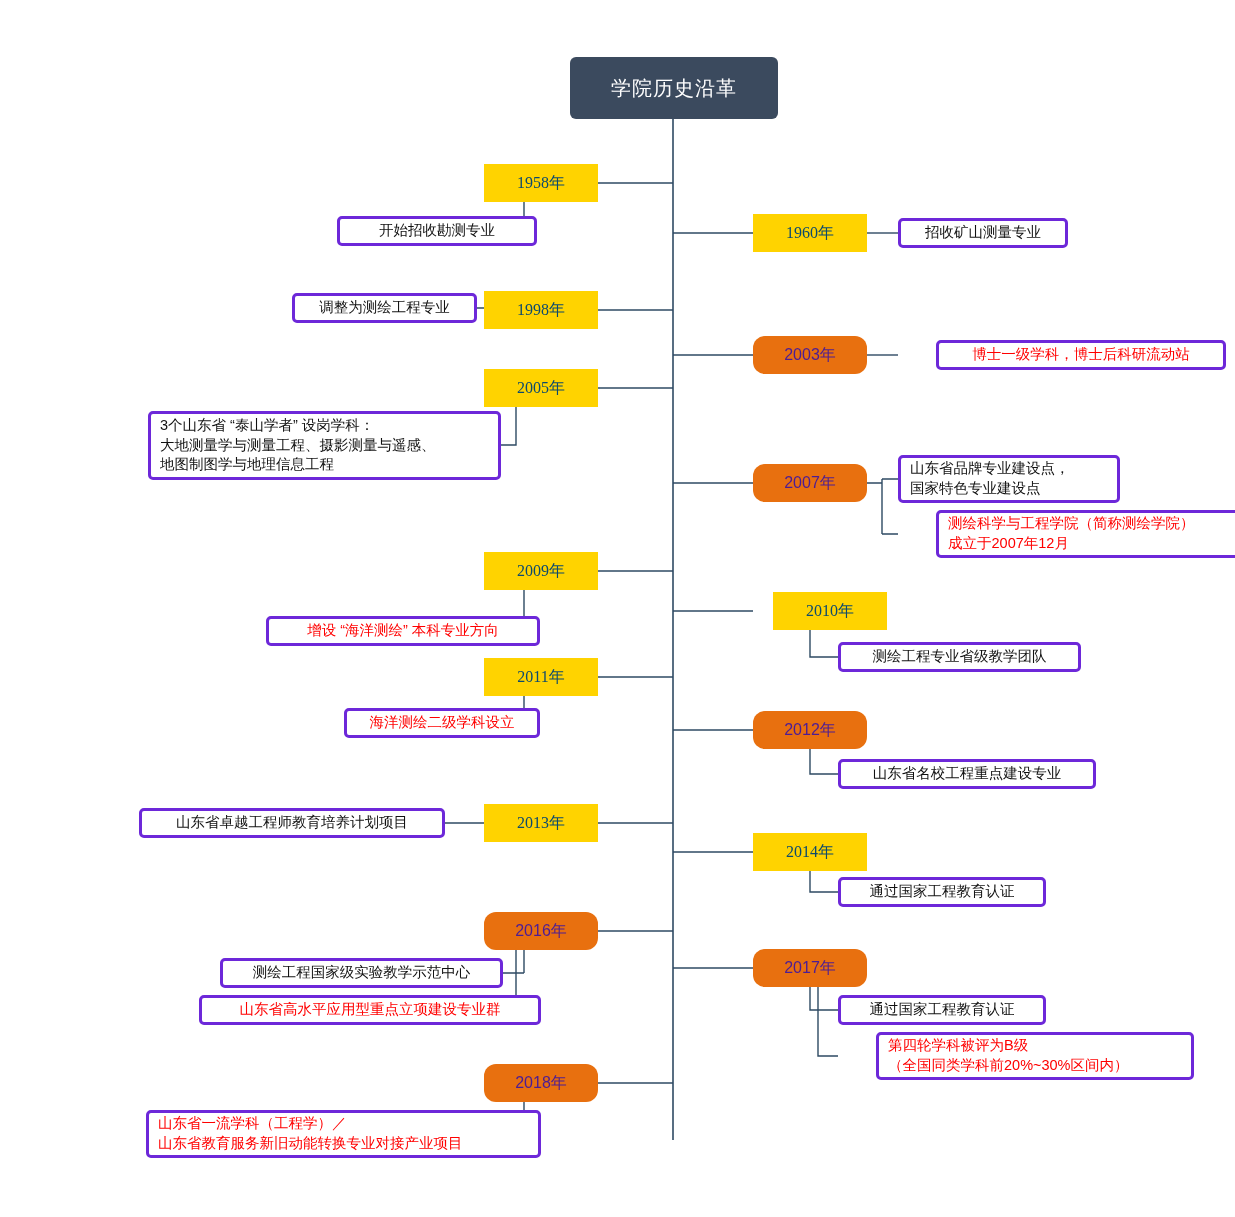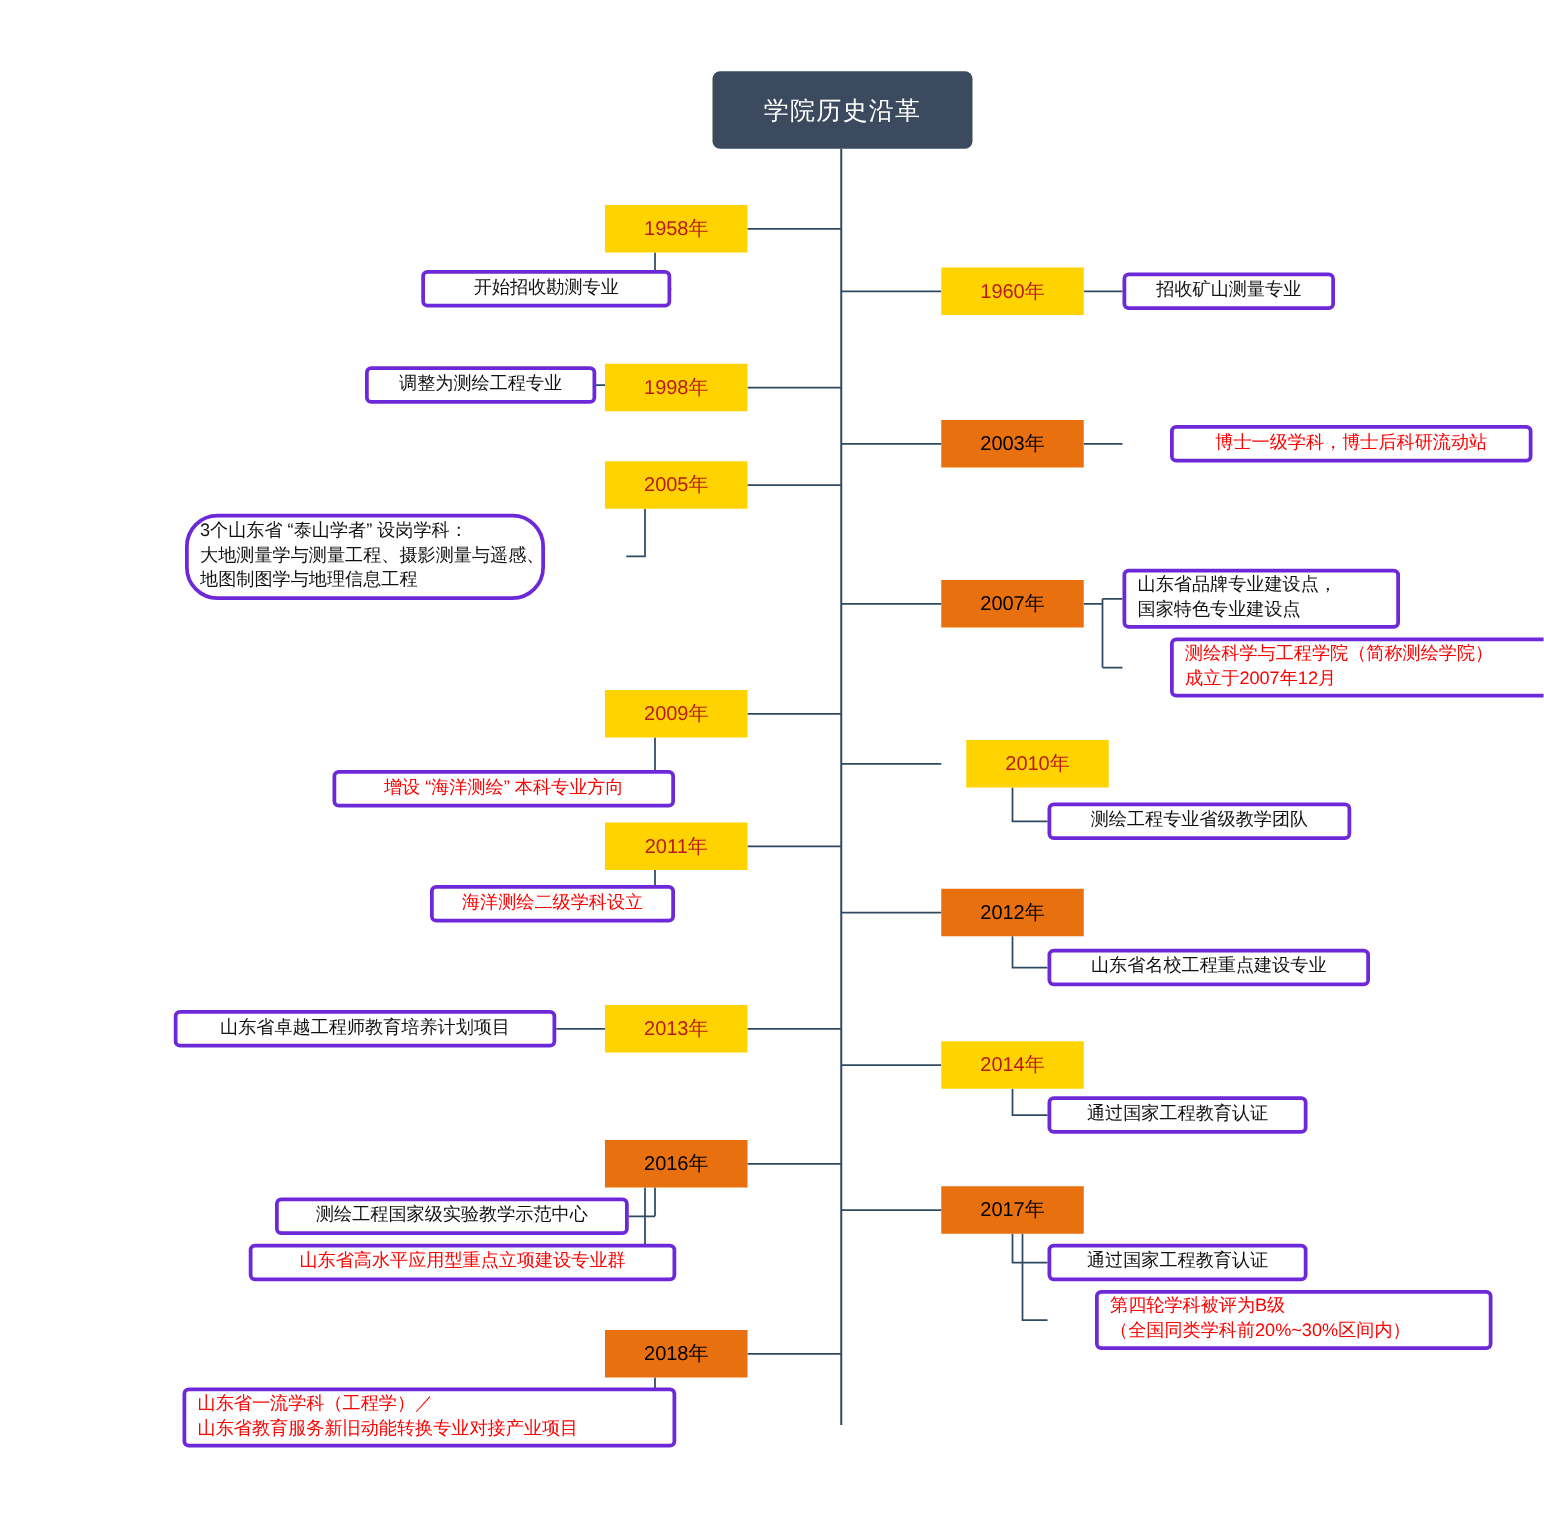--- a/index.html
+++ b/index.html
@@ -35,27 +35,29 @@
   }
   .title-box {
     background: #3b4a5e;
     color: #ffffff;
     border-radius: 6px;
     font-size: 20px;
     letter-spacing: 1px;
   }
   .year-yellow {
     background: #ffd300;
-    color: #b91c1c;
+    color: #0c4a6e;
     font-size: 16px;
+    font-family: Liberation Serif, serif;
   }
   .year-orange {
     background: #e8700f;
-    color: #000000;
+    color: #4c1d95;
     font-size: 16px;
+    border-radius: 12px;
   }
   .label {
     background: #ffffff;
     border: 3px solid #6d28d9;
     border-radius: 5px;
     font-size: 14.5px;
     color: #111111;
     line-height: 1.35;
     padding: 5px 9px;
     justify-content: flex-start;
@@ -132,21 +134,21 @@
   <div id="nodes-layer">
       <div class="node year-yellow" style="left: 484px; top: 164px; width: 114px; height: 38px;">1958年</div>
       <div class="node label center" style="left: 337px; top: 216px; width: 200px; height: 30px;">开始招收勘测专业</div>
       <div class="node year-yellow" style="left: 753px; top: 214px; width: 114px; height: 38px;">1960年</div>
       <div class="node label center" style="left: 898px; top: 218px; width: 170px; height: 30px;">招收矿山测量专业</div>
       <div class="node year-yellow" style="left: 484px; top: 291px; width: 114px; height: 38px;">1998年</div>
       <div class="node label center" style="left: 260px; top: 293px; width: 185px; height: 30px; margin-left: 32px;">调整为测绘工程专业</div>
       <div class="node year-orange" style="left: 753px; top: 336px; width: 114px; height: 38px;">2003年</div>
       <div class="node label red center" style="left: 898px; top: 340px; width: 290px; height: 30px;">博士一级学科，博士后科研流动站</div>
       <div class="node year-yellow" style="left: 484px; top: 369px; width: 114px; height: 38px;">2005年</div>
-      <div class="node label" style="left: 148px; top: 411px; width: 288px; height: 69px; border-radius: 26px;">3个山东省 “泰山学者” 设岗学科：
+      <div class="node label" style="left: 148px; top: 411px; width: 353px; height: 69px;">3个山东省 “泰山学者” 设岗学科：
 大地测量学与测量工程、摄影测量与遥感、
 地图制图学与地理信息工程</div>
       <div class="node year-orange" style="left: 753px; top: 464px; width: 114px; height: 38px;">2007年</div>
       <div class="node label" style="left: 898px; top: 455px; width: 222px; height: 48px;">山东省品牌专业建设点，
 国家特色专业建设点</div>
       <div class="node label red" style="left: 898px; top: 510px; width: 325px; height: 48px;">测绘科学与工程学院（简称测绘学院）
 成立于2007年12月</div>
       <div class="node year-yellow" style="left: 484px; top: 552px; width: 114px; height: 38px;">2009年</div>
       <div class="node label red center" style="left: 228px; top: 616px; width: 274px; height: 30px;">增设 “海洋测绘” 本科专业方向</div>
       <div class="node year-yellow" style="left: 753px; top: 592px; width: 114px; height: 38px; margin-left: 20px;">2010年</div>

